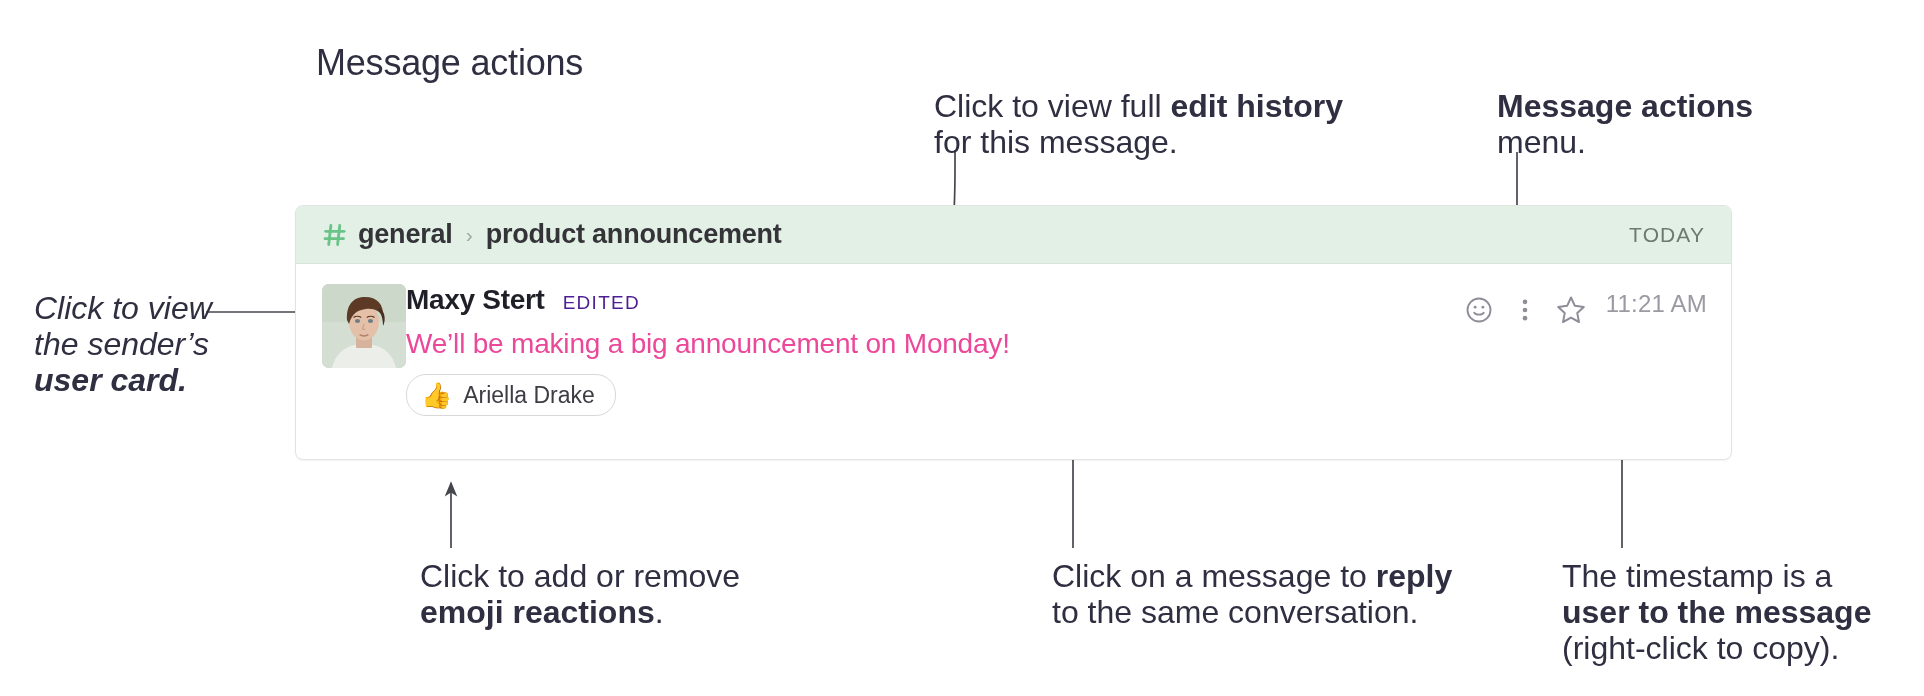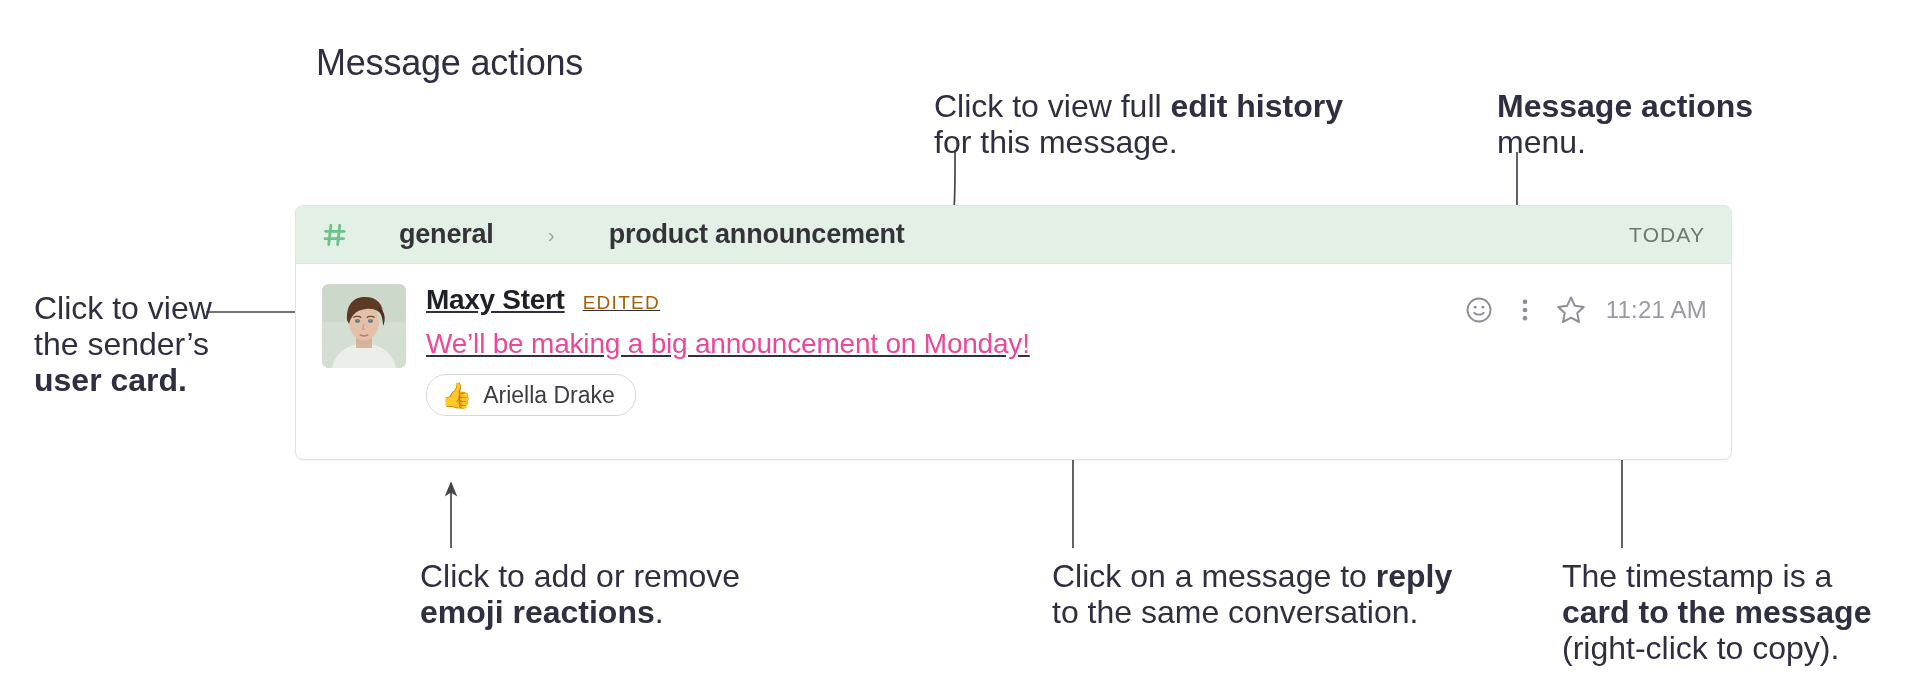--- a/index.html
+++ b/index.html
@@ -29,21 +29,21 @@
   .anno {
     position: absolute;
     font-size: 32px;
     line-height: 36px;
     color: #2f2f41;
     font-weight: 400;
     white-space: nowrap;
   }
   .anno b { font-weight: 700; }
 
-  #anno-user-card   { left: 34px;   top: 290px; }
+  #anno-user-card   { left: 34px;   top: 290px; font-style: italic; }
   #anno-edit-hist   { left: 934px;  top: 88px;  }
   #anno-msg-actions { left: 1497px; top: 88px;  }
   #anno-emoji       { left: 420px;  top: 558px; }
   #anno-reply       { left: 1052px; top: 558px; }
   #anno-timestamp   { left: 1562px; top: 558px; }
 
   
   svg.leaders {
     position: absolute;
     left: 0; top: 0;
@@ -66,21 +66,20 @@
     overflow: hidden;
   }
 
   .recipient-bar {
     height: 58px;
     background: #e2f0e5;
     border-bottom: 1px solid #d6e6da;
     display: flex;
     align-items: center;
     padding: 0 26px 0 26px;
-    gap: 41px;
   }
 
   .hash-icon {
     width: 26px;
     height: 26px;
     margin-right: 10px;
     flex: 0 0 auto;
     display: block;
   }
 
@@ -123,39 +122,39 @@
     width: 84px;
     height: 84px;
     border-radius: 7px;
     flex: 0 0 auto;
     overflow: hidden;
     background: #cfd8cc;
     position: relative;
   }
   .avatar svg { display: block; width: 84px; height: 84px; }
 
-  .msg-main { margin-left: 20px; flex: 1 1 auto; min-width: 0; text-decoration: underline; }
+  .msg-main { flex: 1 1 auto; min-width: 0; }
 
   .msg-header {
     display: flex;
     align-items: baseline;
     height: 34px;
   }
 
   .sender-name {
     font-size: 28px;
     font-weight: 700;
     color: #1f1f28;
     letter-spacing: -0.3px;
   }
 
   .edited-tag {
     margin-left: 18px;
     font-size: 19px;
-    color: #a16207;
+    color: #4c1d95;
     letter-spacing: 1.3px;
   }
 
   .msg-text {
     margin-top: 10px;
     font-size: 28px;
     color: #ec4899;
     font-weight: 400;
     letter-spacing: -0.2px;
   }
@@ -174,21 +173,20 @@
   }
   .reaction-emoji { font-size: 25px; line-height: 1; margin-right: 11px; }
   .reaction-label { font-size: 23px; color: #3c3c43; }
 
   
   .msg-controls {
     position: absolute;
     right: 24px;
     top: 26px;
     display: flex;
-    align-items: center;
     gap: 0px;
   }
   .ctrl {
     width: 46px;
     height: 40px;
     display: flex;
     align-items: center;
     justify-content: center;
   }
   .ctrl svg { display: block; }
@@ -254,21 +252,21 @@
   <div><b>emoji reactions</b><span>.</span></div>
 </div>
 
 <div class="anno" id="anno-reply">
   <div><span>Click on a message to </span><b>reply</b></div>
   <div>to the same conversation.</div>
 </div>
 
 <div class="anno" id="anno-timestamp">
   <div>The timestamp is a</div>
-  <div><b>card to the message</b></div>
+  <div><b>user to the message</b></div>
   <div>(right-click to copy).</div>
 </div>
 
 <div class="msg-card">
 
   <div class="recipient-bar">
     <svg class="hash-icon" viewBox="0 0 24 24" xmlns="http://www.w3.org/2000/svg">
       <g stroke="#6ac387" stroke-width="2.6" stroke-linecap="round">
         <line x1="8.2" y1="3.2" x2="6.2" y2="20.8"></line>
         <line x1="16.4" y1="3.2" x2="14.4" y2="20.8"></line>

